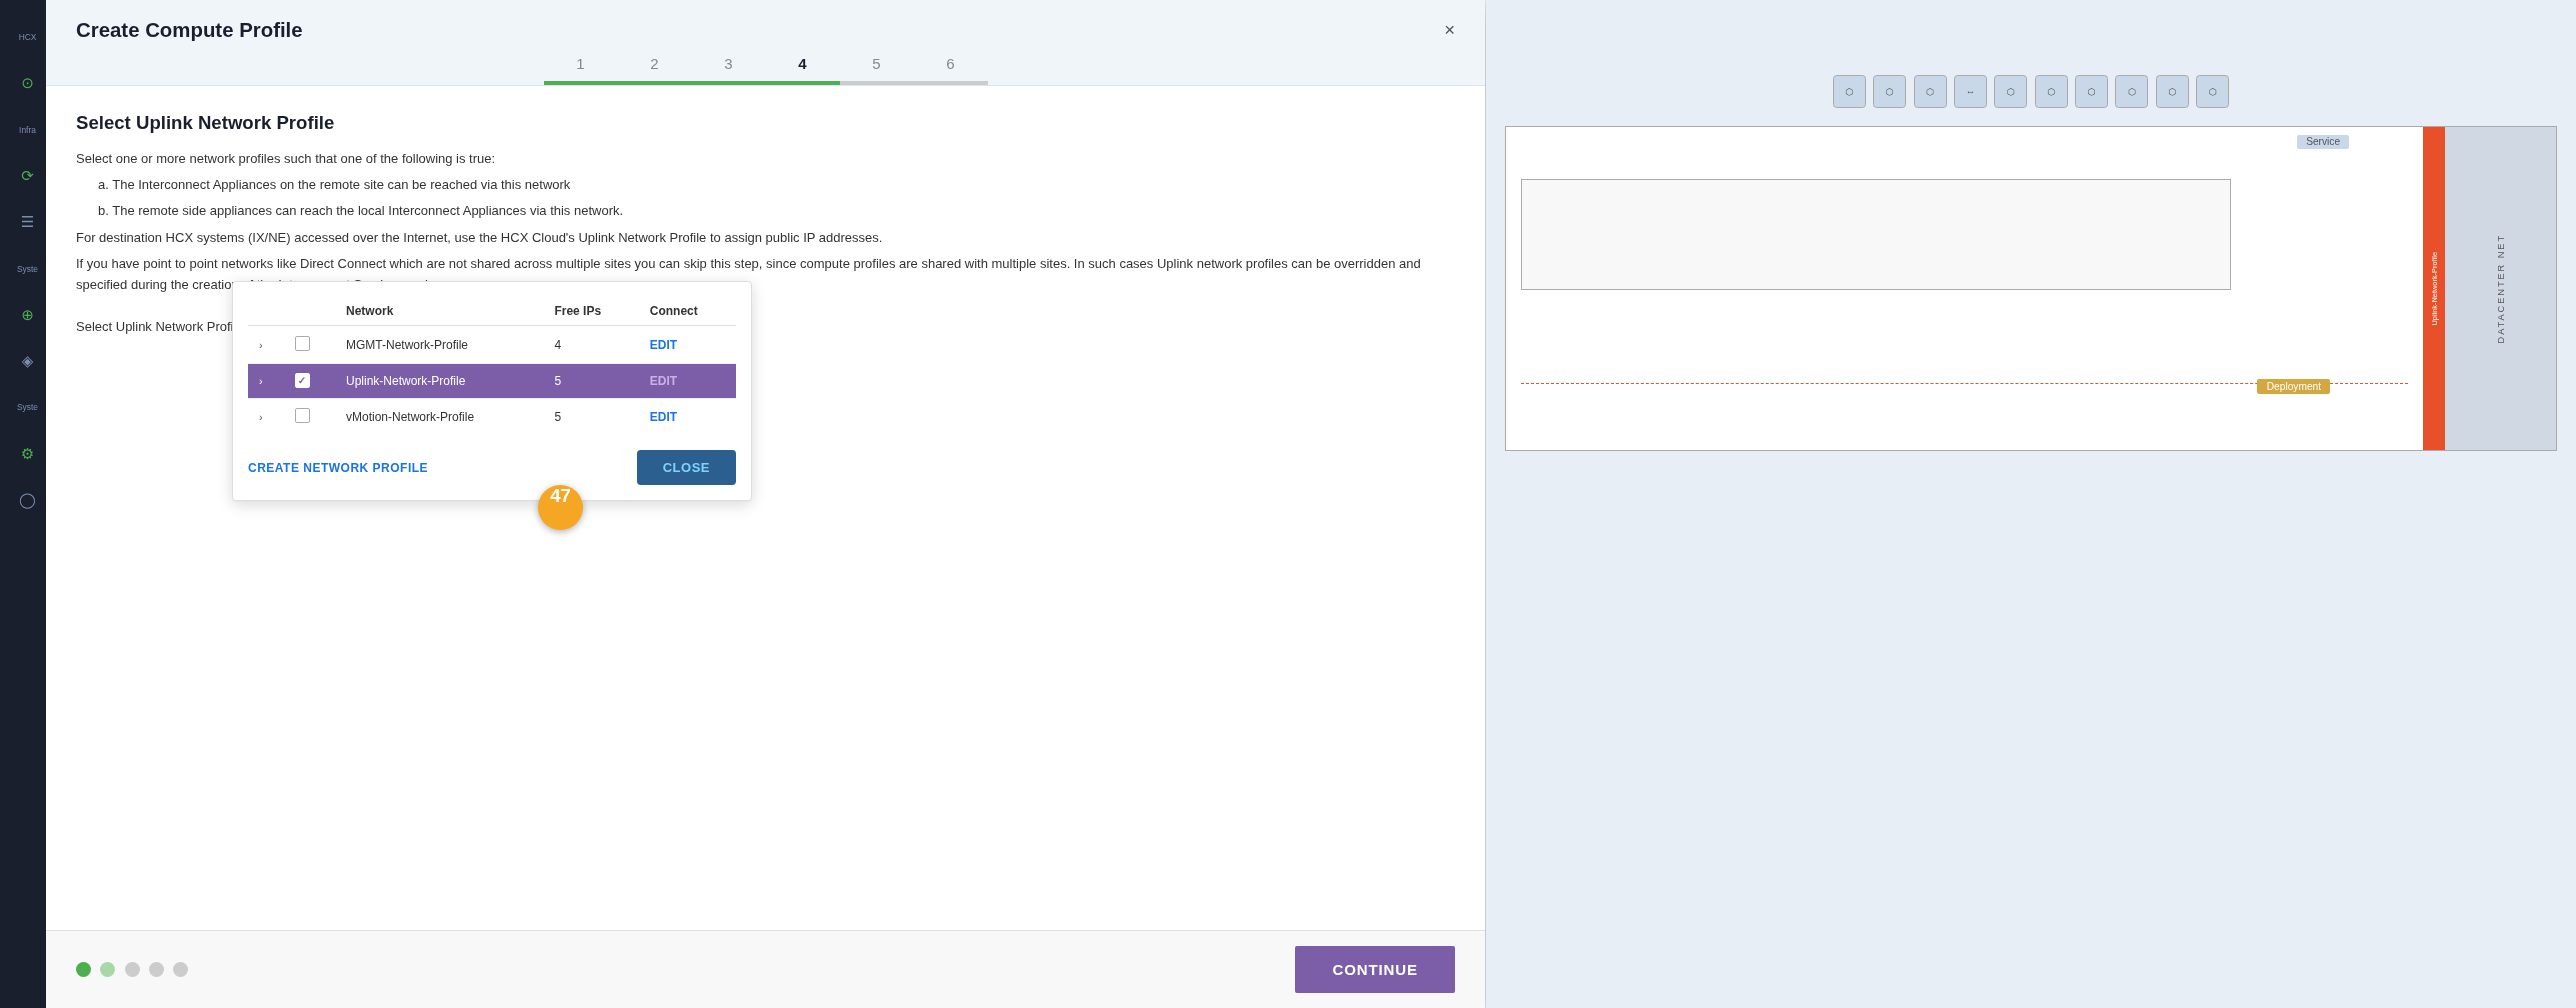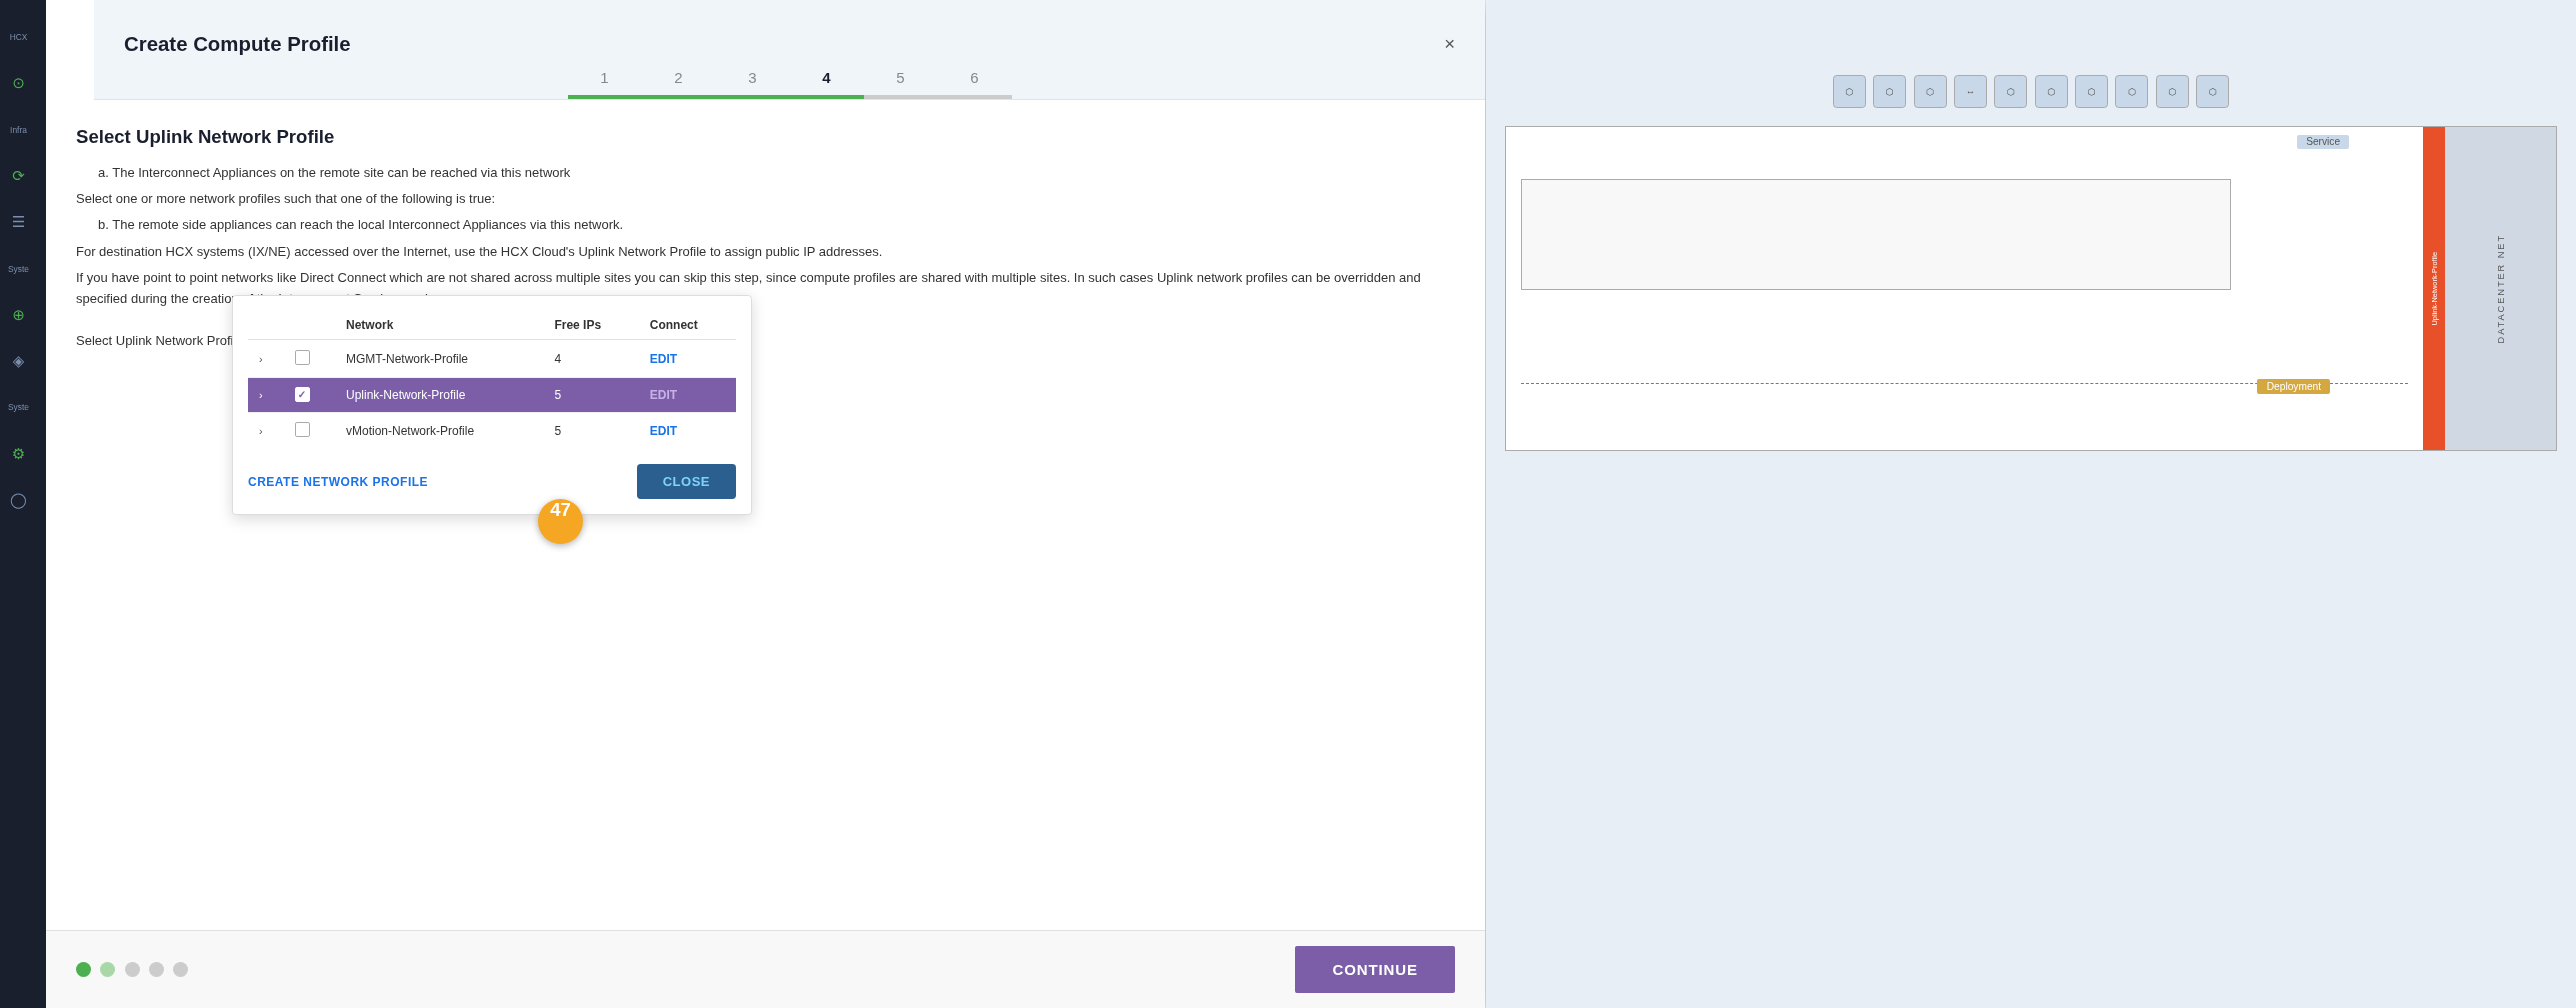--- a/index.html
+++ b/index.html
@@ -15,21 +15,21 @@
     
     .sidebar {
       position: absolute;
       left: 0;
       top: 0;
       width: 46px;
       height: 100%;
       background: #1a1f2e;
       display: flex;
       flex-direction: column;
-      align-items: flex-start;
+      align-items: flex-end;
       padding-top: 18.6px;
       gap: 9.3px;
       z-index: 10;
     }
     .sidebar-item {
       width: 37px;
       height: 37px;
       display: flex;
       align-items: center;
       justify-content: center;
@@ -326,22 +326,21 @@
       justify-content: space-between;
       padding: 15px 30px;
       border-top: 0.9px solid #e0e0e0;
       background: #f8f8f8;
     }
 
     
     .step-header-bar {
       background: #f0f5fa;
       border-bottom: 0.9px solid #dde4ec;
-      padding: 16px 0 0 0;
-      margin-left: 48px;
+      padding: 2px 0 0 0;
     }
     .step-numbers-row {
       display: flex;
       align-items: center;
       gap: 0;
       padding: 13px 0 0 0;
       justify-content: center;
     }
     .step-cell {
       display: flex;
@@ -435,22 +434,22 @@
       <div class="step-cell">
         <span class="step-n">6</span>
         <div class="step-underbar n"></div>
       </div>
     </div>
   </div>
 
   <div class="modal-body">
     <h2 class="section-title">Select Uplink Network Profile</h2>
 
+    <p class="description-text">Select one or more network profiles such that one of the following is true:</p>
     <p class="description-text indent">a.  The Interconnect Appliances on the remote site can be reached via this network</p>
-    <p class="description-text">Select one or more network profiles such that one of the following is true:</p>
     <p class="description-text indent">b.  The remote side appliances can reach the local Interconnect Appliances via this network.</p>
     <p class="description-text">For destination HCX systems (IX/NE) accessed over the Internet, use the HCX Cloud's Uplink Network Profile to assign public IP addresses.</p>
     <p class="description-text">If you have point to point networks like Direct Connect which are not shared across multiple sites you can skip this step, since compute profiles are shared with multiple sites. In such cases Uplink network profiles can be overridden and specified during the creation of the Interconnect Service mesh.</p>
 
     <div class="profile-selector-row">
       <span class="profile-label">Select Uplink Network Profile</span>
       <span class="dropdown-arrow">▾</span>
       <div class="profile-chip">
         <span>Uplink-Network-Profile</span>
         <span class="remove-btn">⊗</span>

